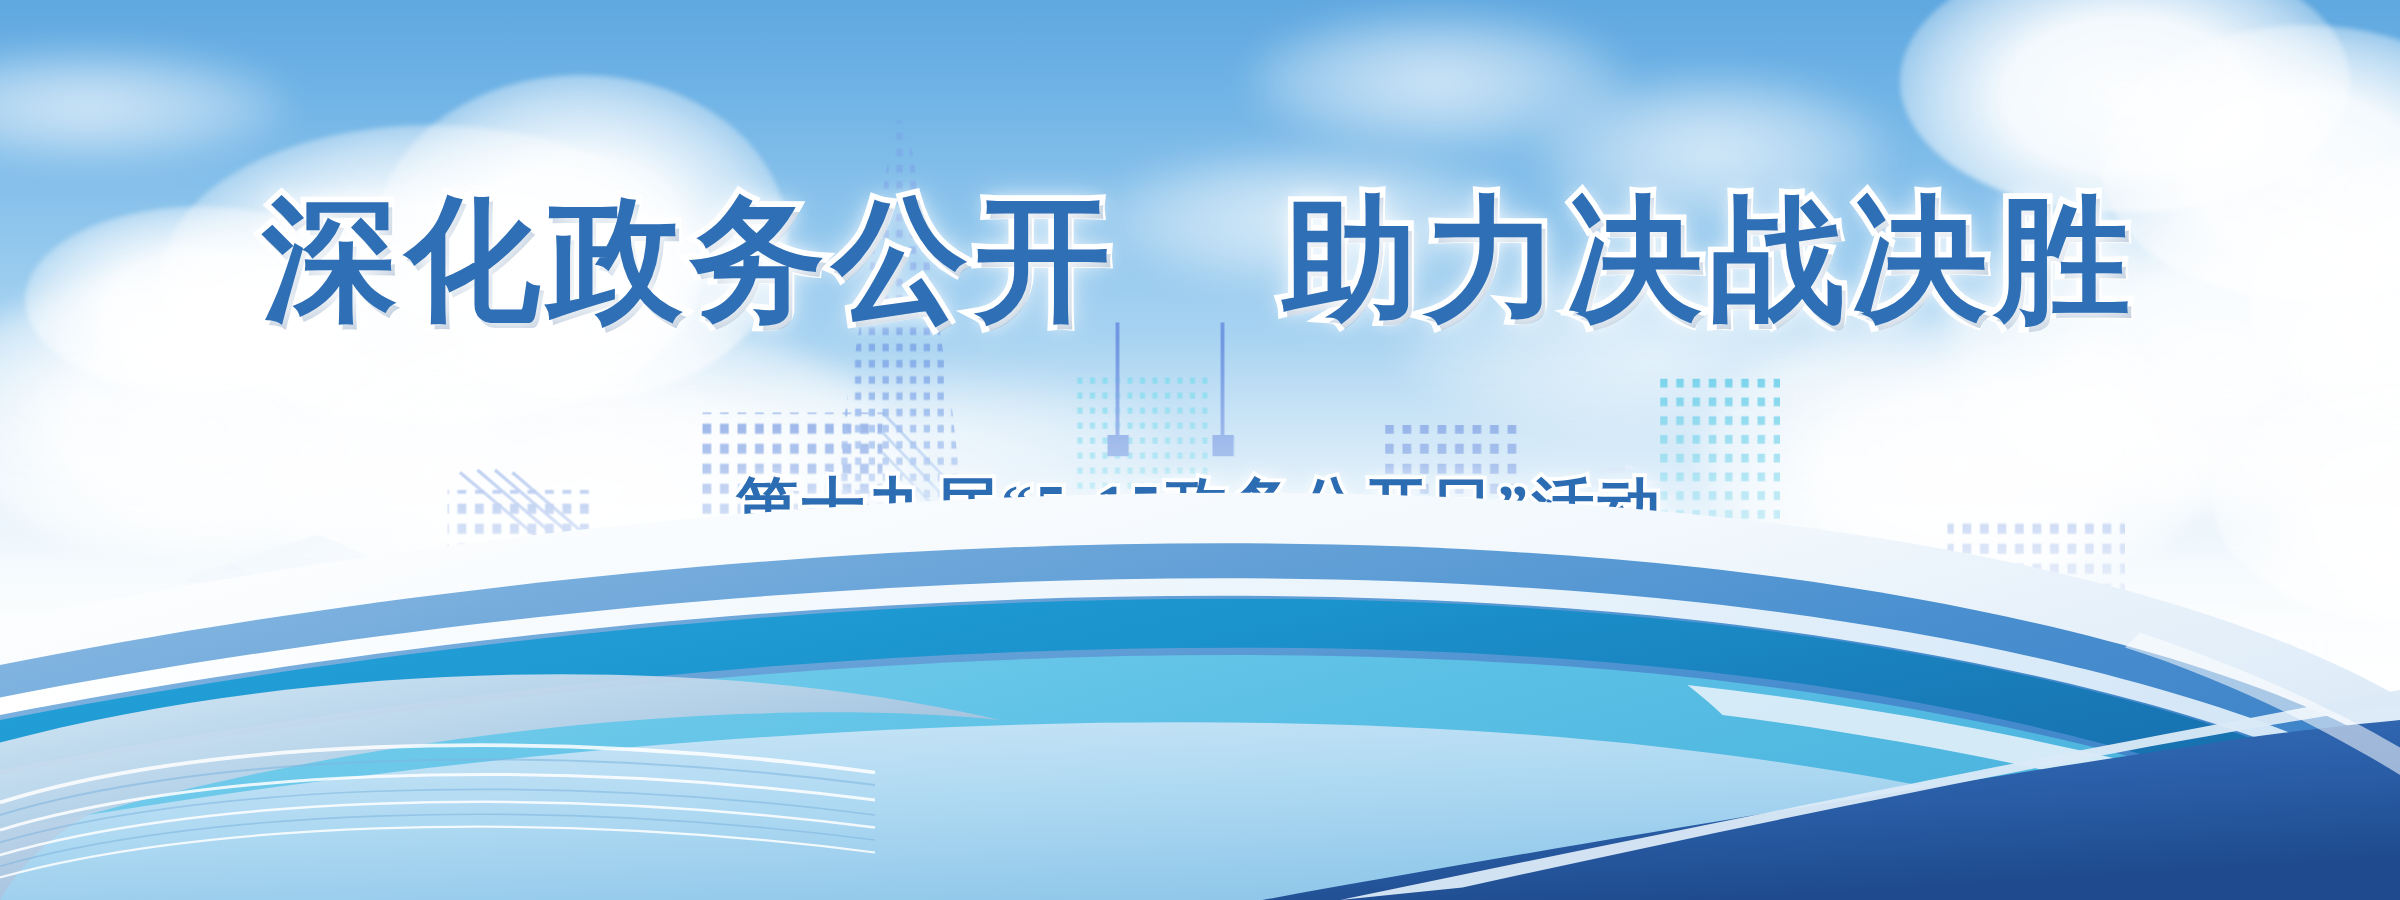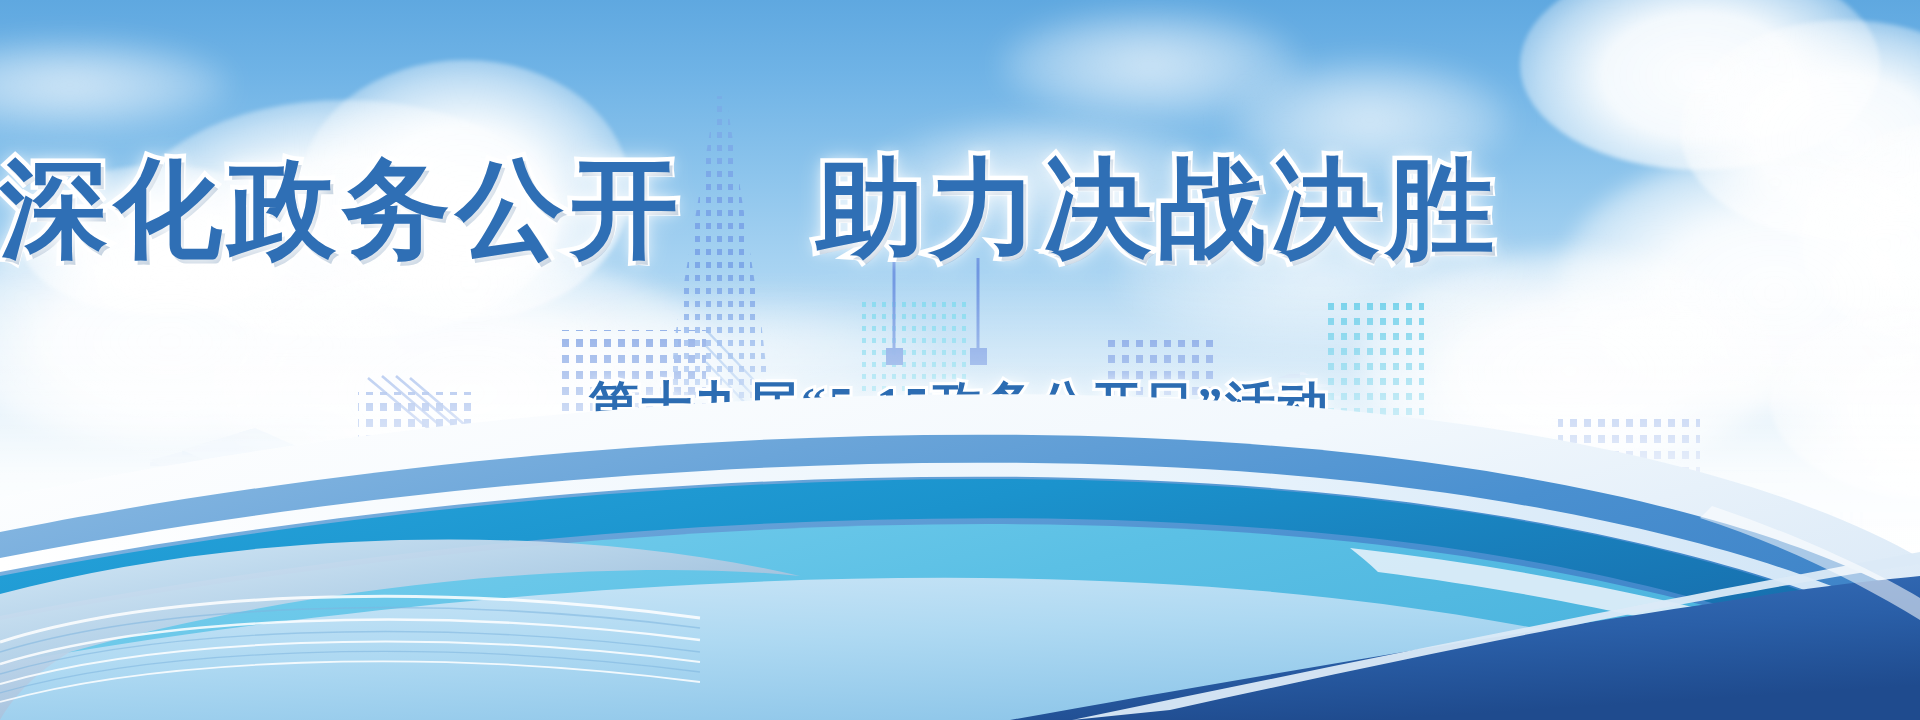--- a/index.html
+++ b/index.html
@@ -91,21 +91,21 @@
     top: 0;
     width: 1920px;
     height: 720px;
     pointer-events: none;
   }
   #main-title {
     position: absolute;
     top: 152px;
     left: 0;
     width: 1920px;
-    text-align: left;
+    text-align: center;
     font-size: 108px;
     line-height: 1.08;
     font-weight: 700;
     letter-spacing: 6px;
     color: #2f6fb5;
     -webkit-text-stroke: 9px #ffffff;
     paint-order: stroke fill;
     text-shadow:
        0 0 14px rgba(255,255,255,0.95),
        0 0 26px rgba(255,255,255,0.80),

